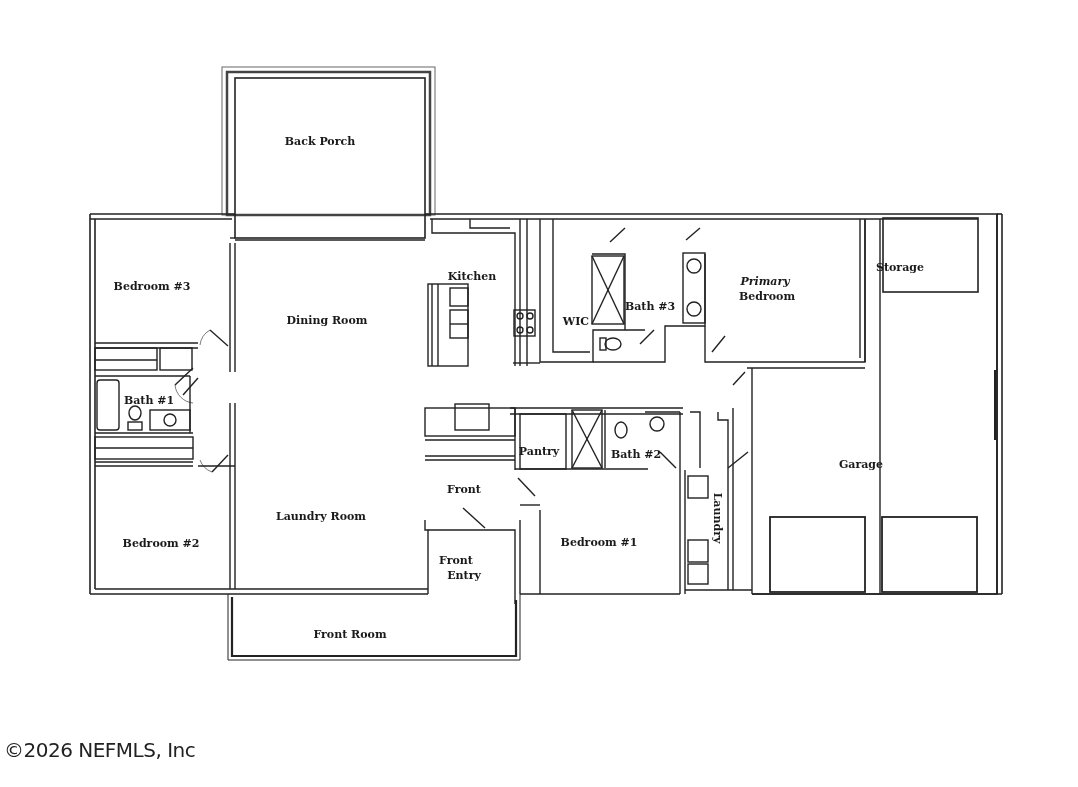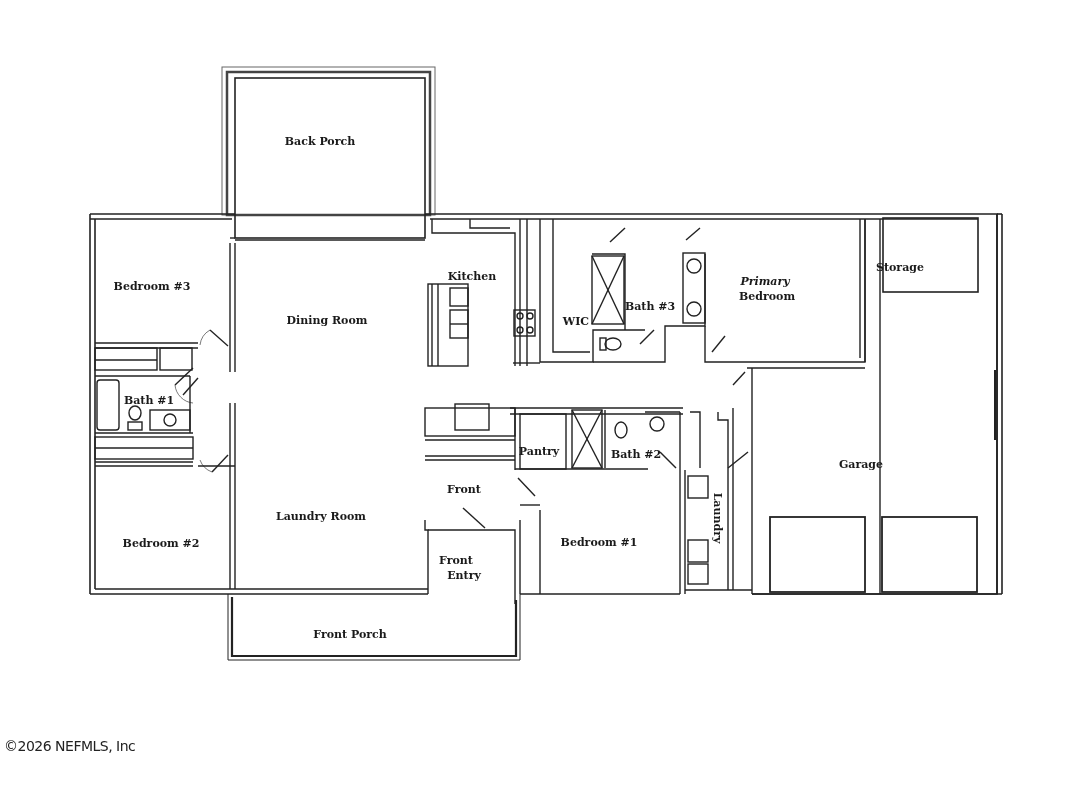--- a/index.html
+++ b/index.html
@@ -1,20 +1,20 @@
 <!DOCTYPE html>
 <html><head>
 <meta charset="utf-8">
 <style>
   html, body { margin:0; padding:0; background:#ffffff; }
   body { width:1078px; height:787px; position:relative; overflow:hidden; font-family:"DejaVu Serif", serif; }
   #plan { position:absolute; left:0; top:0; width:1078px; height:787px; }
   .lbl { position:absolute; font-family:"DejaVu Serif", serif; font-size:11px; font-weight:bold; color:#1a1a1a; text-align:center; line-height:15px; white-space:nowrap; transform:translate(-50%,-50%); }
   .lbl.vert { transform:translate(-50%,-50%) rotate(90deg); }
-  .copyright { position:absolute; left:4px; top:738px; font-family:"DejaVu Sans", sans-serif; font-size:14px; color:#222; letter-spacing:-0.5px; }
+  .copyright { position:absolute; left:4px; top:738px; font-family:"DejaVu Sans", sans-serif; font-size:20px; color:#222; letter-spacing:-0.5px; }
 </style>
 </head>
 <body>
 
 <svg id="plan" viewBox="0 0 1078 787" xmlns="http://www.w3.org/2000/svg">
   <g fill="none" stroke="#222" stroke-width="1.4">
 
     <g>
       <rect x="222" y="67" width="213" height="148" stroke="#666" stroke-width="1"></rect>
       <rect x="227" y="72" width="203" height="143" stroke="#444" stroke-width="2.5"></rect>
@@ -194,15 +194,15 @@
 <div class="lbl" style="left:539px;top:451px;">Pantry</div>
 <div class="lbl" style="left:636px;top:454px;">Bath #2</div>
 <div class="lbl" style="left:861px;top:464px;">Garage</div>
 <div class="lbl" style="left:464px;top:489px;">Front</div>
 <div class="lbl vert" style="left:717px;top:518px;">Laundry</div>
 <div class="lbl" style="left:321px;top:516px;">Laundry Room</div>
 <div class="lbl" style="left:161px;top:543px;text-align:right;">Bedroom #2</div>
 <div class="lbl" style="left:599px;top:542px;">Bedroom #1</div>
 <div class="lbl" style="left:456px;top:560px;">Front</div>
 <div class="lbl" style="left:464px;top:575px;">Entry</div>
-<div class="lbl" style="left:350px;top:634px;">Front Porch</div>
+<div class="lbl" style="left:350px;top:634px;">Front Room</div>
 
 <div class="copyright">©2026 NEFMLS, Inc</div>
 
 </body></html>

